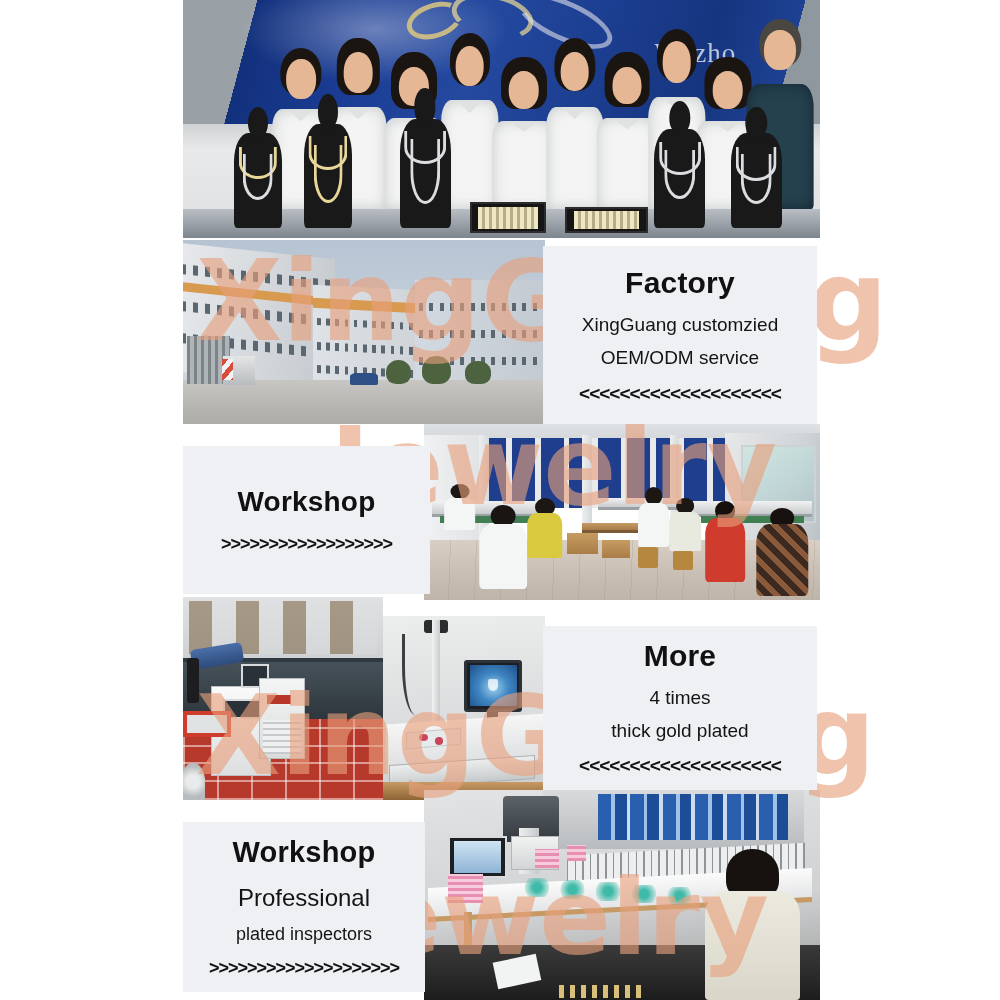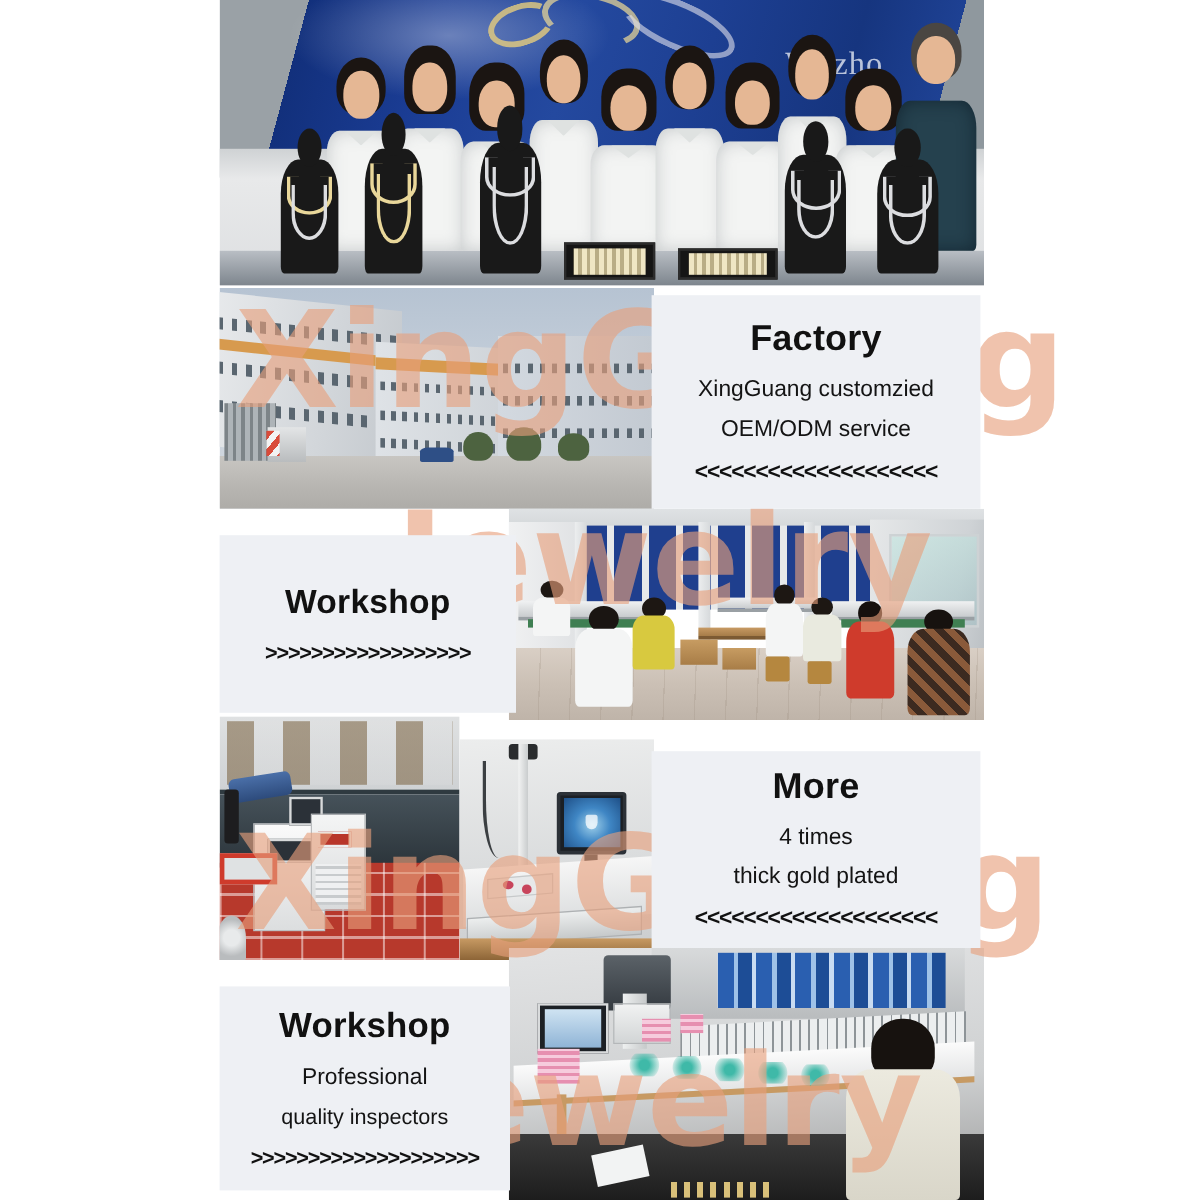--- a/index.html
+++ b/index.html
@@ -534,22 +534,22 @@
         <div class="i-hair"></div>
         <div class="i-body"></div>
       </div>
       <div class="paper"></div>
       <div class="goldbits"></div>
     </div>
   </div>
 
   <div class="panel" style="left:183px; top:822px; width:242px; height:170px;">
     <div class="p-title" style="font-size:29px; margin-bottom:15px;">Workshop</div>
-    <div class="p-line" style="font-size:19px; margin-bottom:12px;">Professional</div>
-    <div class="p-line" style="font-size:18px; margin-bottom:13px;">quality inspectors</div>
+    <div class="p-line" style="font-size:24px; margin-bottom:12px;">Professional</div>
+    <div class="p-line" style="font-size:18px; margin-bottom:13px;">plated inspectors</div>
     <div class="p-arrows" style="font-size:18px;">&gt;&gt;&gt;&gt;&gt;&gt;&gt;&gt;&gt;&gt;&gt;&gt;&gt;&gt;&gt;&gt;&gt;&gt;&gt;&gt;</div>
   </div>
 
   <div class="wm" style="left:196px; top:236px; font-size:112px;">XingGuang</div>
   <div class="wm" style="left:330px; top:404px; font-size:108px;">Jewelry</div>
   <div class="wm" style="left:196px; top:672px; font-size:110px;">XingGuang</div>
   <div class="wm" style="left:330px; top:856px; font-size:106px;">Jewelry</div>
 
 </div>
 

